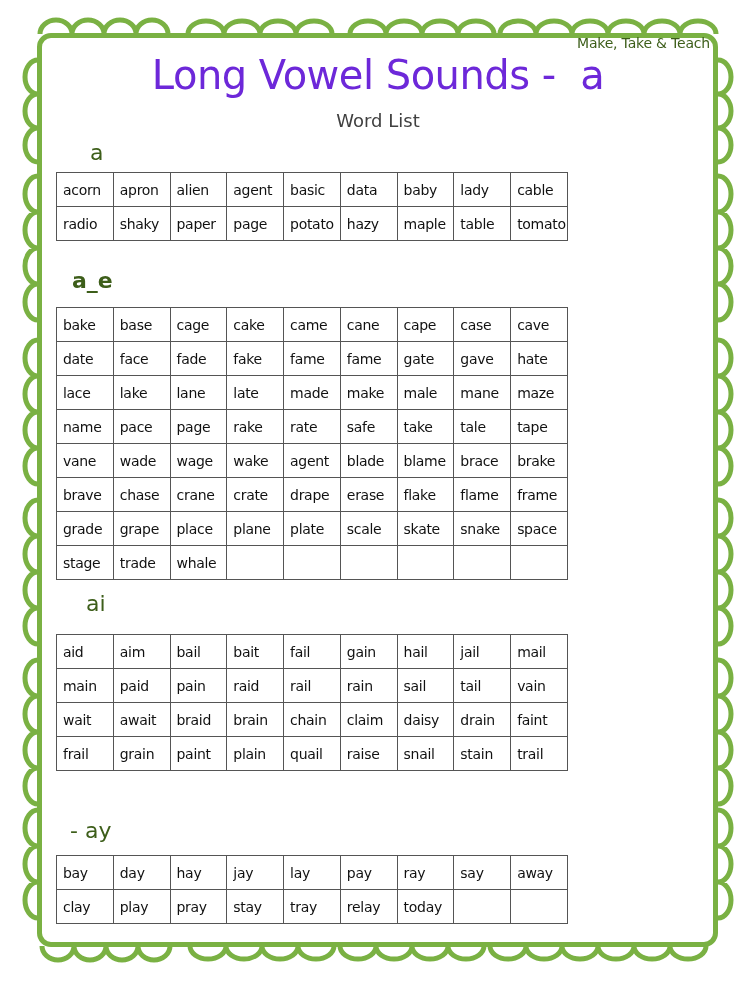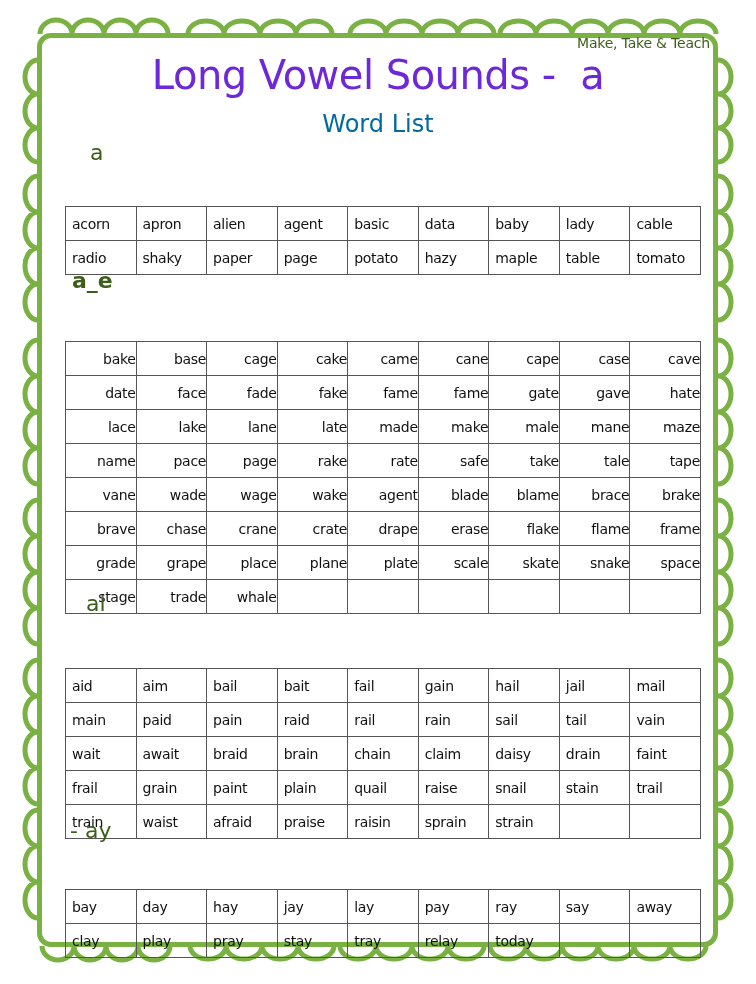--- a/index.html
+++ b/index.html
@@ -18,29 +18,29 @@
       font-family: "DejaVu Sans", sans-serif; font-size: 14px; color: #3d5e1a;
       letter-spacing: -0.2px;
     }
     .title {
       position: absolute; top: 52px; left: 0; width: 756px; text-align: center;
       font-family: "DejaVu Sans", sans-serif; font-size: 40px; color: #6d28d9;
       letter-spacing: -0.5px; white-space: pre;
     }
     .subtitle {
       position: absolute; top: 110px; left: 0; width: 756px; text-align: center;
-      font-family: "DejaVu Sans", sans-serif; font-size: 24px; color: #0369a1;
+      font-family: "DejaVu Sans", sans-serif; font-size: 18px; color: #404040;
     }
     .section-label {
       position: absolute; font-family: "DejaVu Sans", sans-serif;
       font-size: 22px; color: #3d5e1a; white-space: pre;
     }
     table.words {
-      position: absolute; left: 65px; width: 636px;
-      border-collapse: collapse; table-layout: fixed; margin-top: 34px;
+      position: absolute; left: 56px; width: 512px;
+      border-collapse: collapse; table-layout: fixed;
     }
     table.words td {
       border: 1px solid #555; height: 33px; padding: 0 0 0 6px;
       font-family: "DejaVu Sans", sans-serif; font-size: 14px; color: #111;
       vertical-align: middle; letter-spacing: -0.3px; overflow: hidden; white-space: nowrap;
     }
   </style>
 </head>
 <body>
 
@@ -85,21 +85,21 @@
         <td>potato</td>
         <td>hazy</td>
         <td>maple</td>
         <td>table</td>
         <td>tomato</td>
       </tr>
     </tbody>
 </table>
 
 <div class="section-label" style="left:72px; top:268px;font-weight:bold;">a_e</div>
-<table class="words" style="top:307px;text-align:right;">
+<table class="words" style="top:307px;">
   <tbody id="tbody-1">
       <tr>
         <td>bake</td>
         <td>base</td>
         <td>cage</td>
         <td>cake</td>
         <td>came</td>
         <td>cane</td>
         <td>cape</td>
         <td>case</td>
@@ -225,31 +225,20 @@
         <td>frail</td>
         <td>grain</td>
         <td>paint</td>
         <td>plain</td>
         <td>quail</td>
         <td>raise</td>
         <td>snail</td>
         <td>stain</td>
         <td>trail</td>
       </tr>
-      <tr>
-        <td>train</td>
-        <td>waist</td>
-        <td>afraid</td>
-        <td>praise</td>
-        <td>raisin</td>
-        <td>sprain</td>
-        <td>strain</td>
-        <td></td>
-        <td></td>
-      </tr>
     </tbody>
 </table>
 
 <div class="section-label" style="left:70px; top:818px;">- ay</div>
 <table class="words" style="top:855px;padding-left:32px;">
   <tbody id="tbody-3">
       <tr>
         <td>bay</td>
         <td>day</td>
         <td>hay</td>

